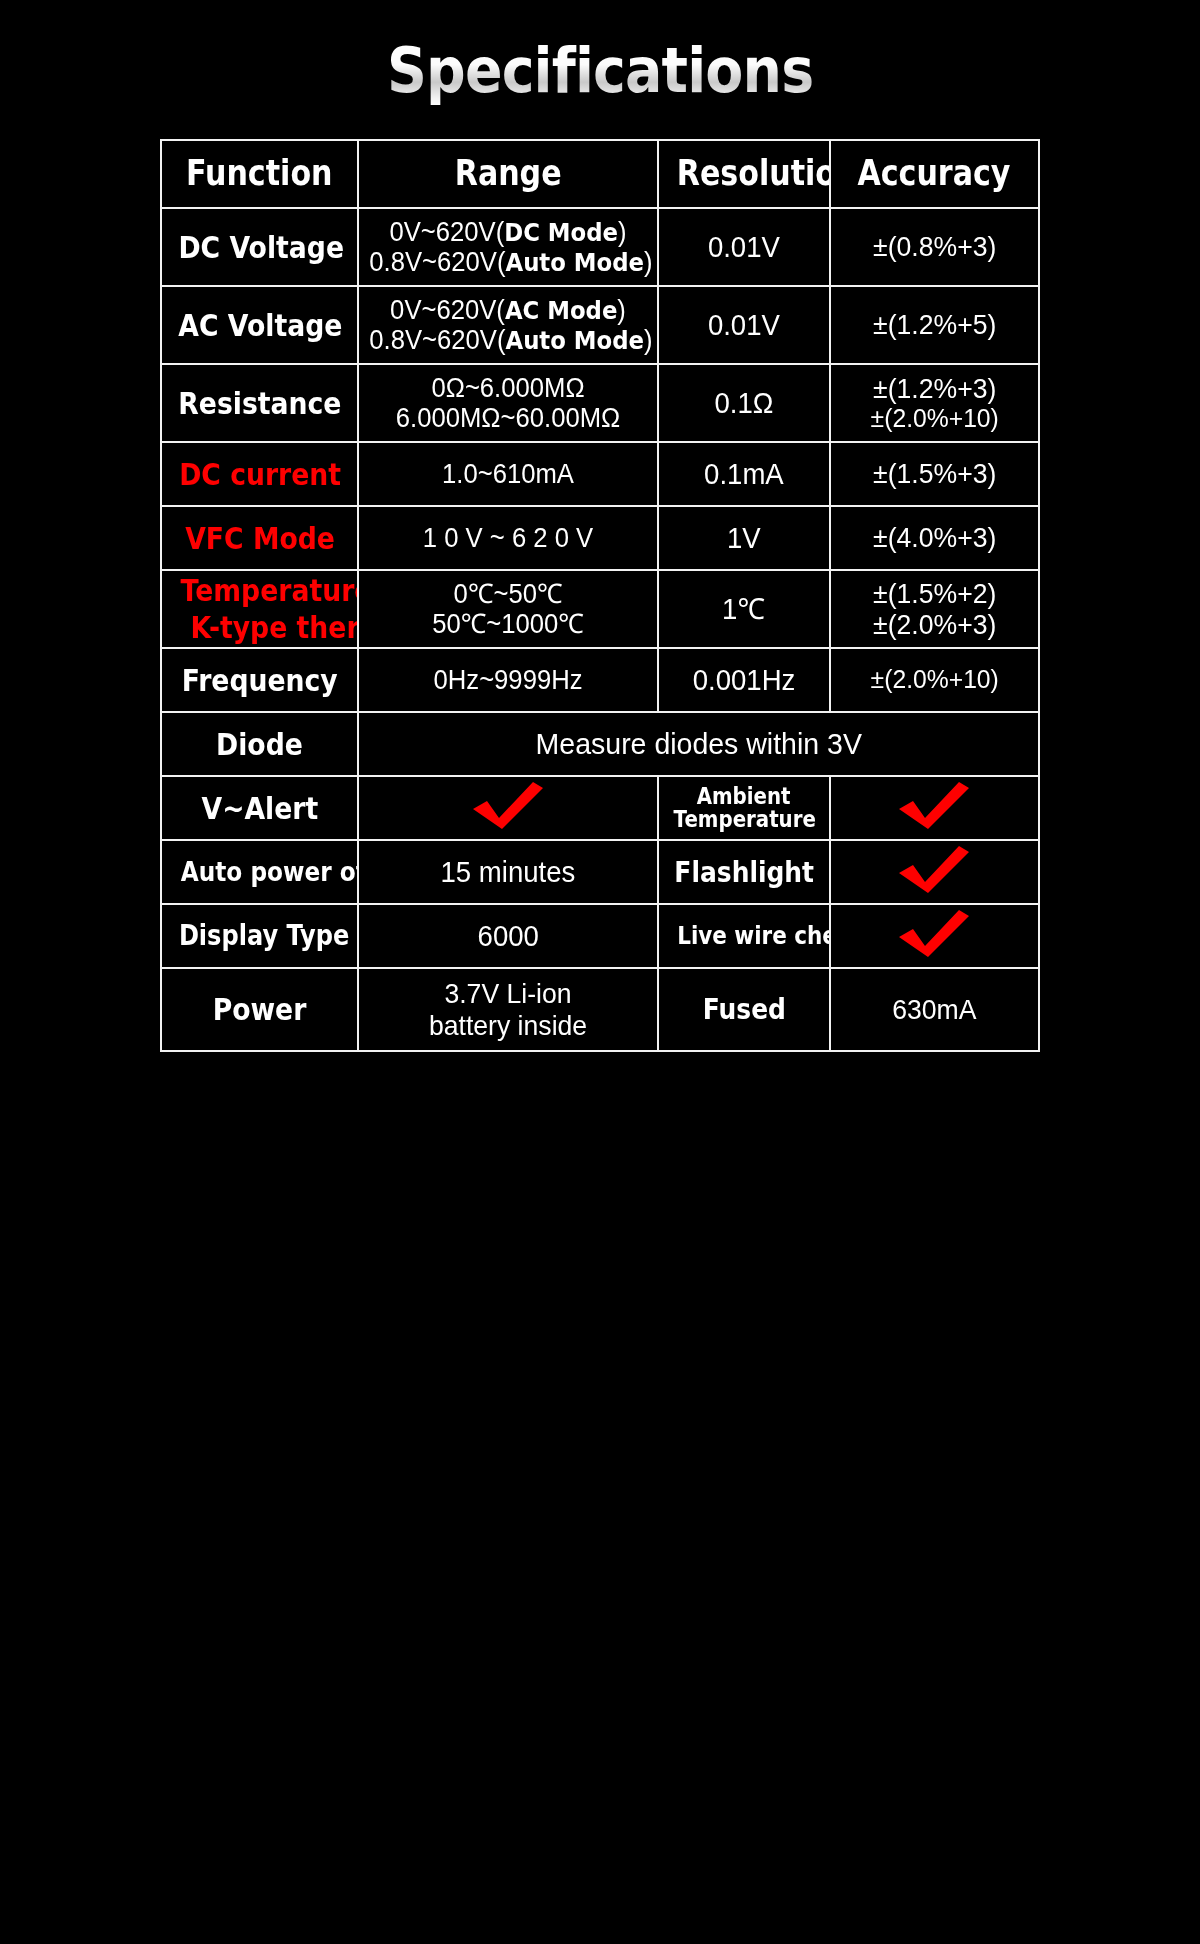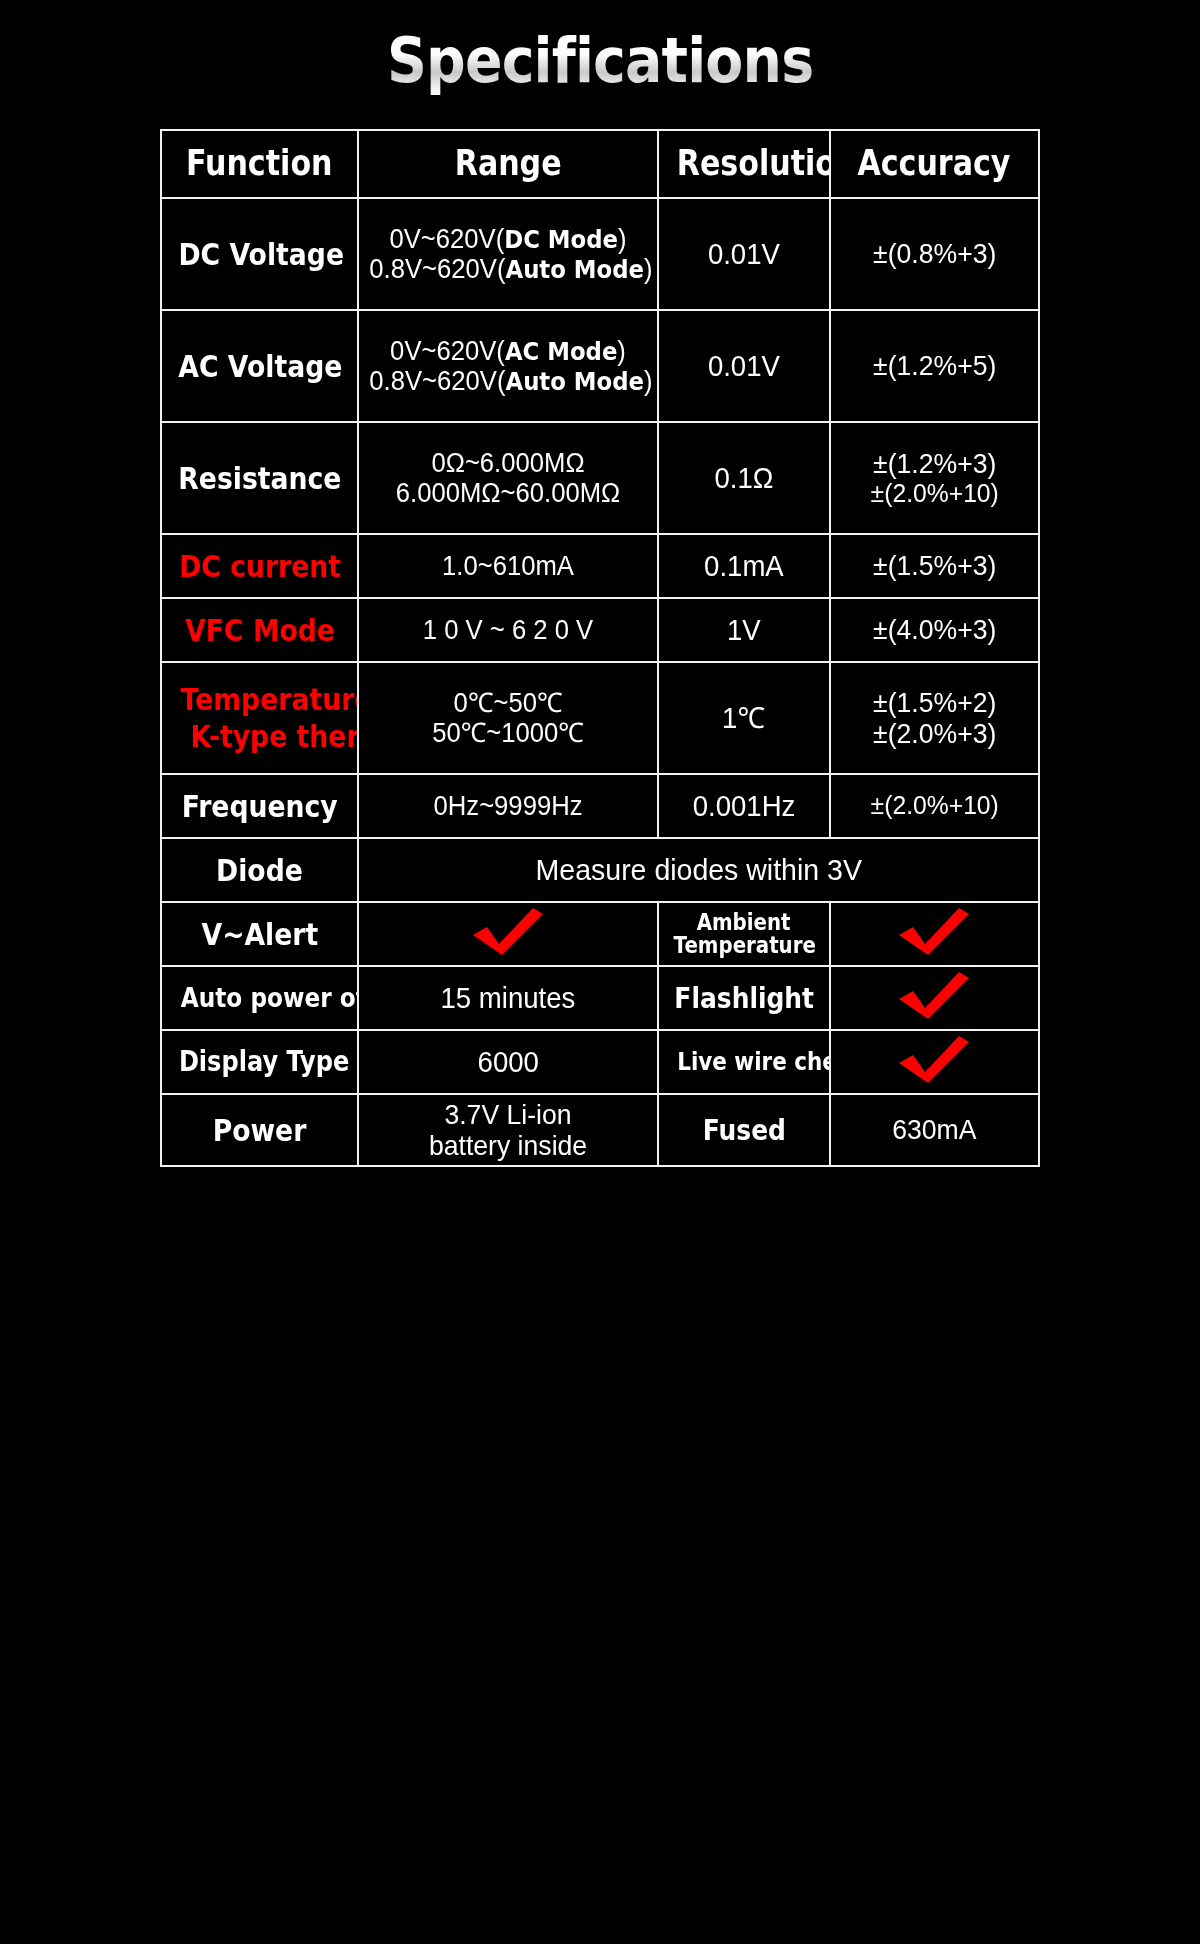--- a/index.html
+++ b/index.html
@@ -11,21 +11,21 @@
   }
   .page{
     position:relative;
     width:1200px;height:1944px;
     background:#000;
     box-sizing:border-box;
   }
   
   .title{
     text-align:center;
-    padding-top:24px;
+    padding-top:34px;
     padding-bottom:22px;
   }
   .title-text{
     display:inline-block;
     font-family:"DejaVu Sans", sans-serif;
     font-size:63px;
     font-weight:bold;
     letter-spacing:-1px;
     transform:scaleX(0.88);
     transform-origin:center;
@@ -101,23 +101,23 @@
     font-weight:bold;
     font-size:24px;
   }
   
   td.res .lite{font-size:29px;}
   
   td.acc .lite{font-size:28px;}
   td.acc .l2{display:block;}
   td.acc .small{font-size:26px;}
 
-  .rowh-2{height:112px;padding-left:45px;}
+  .rowh-2{height:78px;padding-left:45px;}
   .rowh-1{height:64px;}
-  .rowh-mid{height:72px;}
+  .rowh-mid{height:83px;}
 
   
   td.wide .lite{font-size:30px;}
   td.cont .lite{font-size:25px;}
 
   
   td.blabel .cond{font-size:29px;}
   td.blabel2 .cond{font-size:25px;}
   td.blabel3 .cond{font-size:23px;line-height:1.0;}
   .stack{display:block;}

